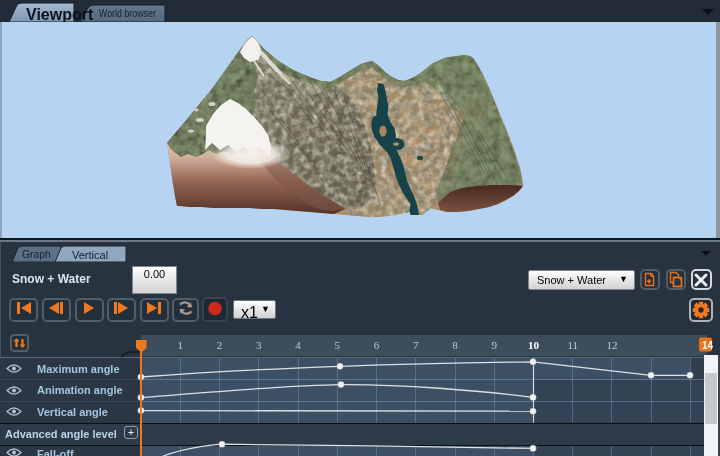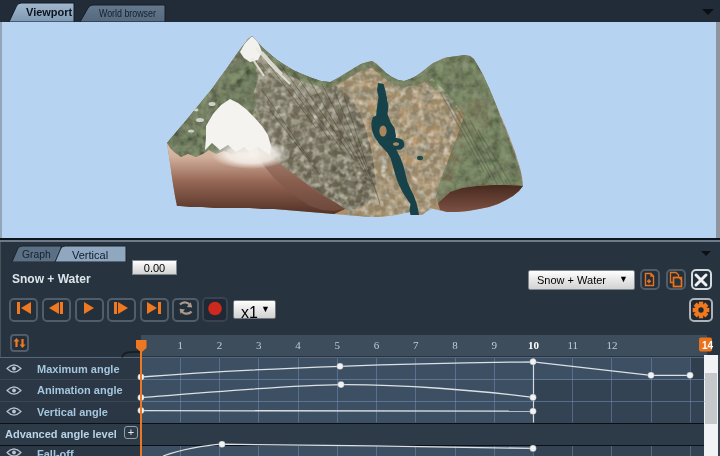--- a/index.html
+++ b/index.html
@@ -28,21 +28,21 @@
       </linearGradient>
       <linearGradient id="tgB" x1="0" y1="0" x2="0" y2="1">
         <stop offset="0" stop-color="#64798d"></stop>
           <stop offset="1" stop-color="#54687e"></stop>
       </linearGradient>
     </defs>
     <path d="M80,22 L88,8 Q89.5,5 93,5 L165,5 L165,22 Z" fill="url(#tgB)" stroke="#161f2a" stroke-width="1"></path>
     <path d="M9,22 L16.5,6 Q18,3 21.5,3 L74,3 L74,22 Z" fill="url(#tgA)" stroke="#141d28" stroke-width="1"></path>
     <path d="M702,9 L714,9 L708,15 Z" fill="#0b0f14"></path>
   </svg>
-  <div class="tabtext" style="left:26px;top:6px;font-size:11px;font-weight:bold;color:#0a141f;">Viewport</div>
+  <div class="tabtext" style="left:26px;top:6px;font-size:16px;font-weight:bold;color:#0a141f;">Viewport</div>
   <div class="tabtext" style="left:99px;top:7.5px;color:#141f2b;transform:scaleX(0.86);transform-origin:0 0;">World browser</div>
 
   <div class="abs" style="left:0;top:22px;width:720px;height:216px;background:#b6d3f2;"></div>
   <div class="abs" style="left:716px;top:22px;width:4px;height:216px;background:#8e959e;"></div>
   <div class="abs" style="left:0;top:22px;width:2px;height:216px;background:#93a5b8;"></div>
   <div class="abs" style="left:0;top:242px;width:1px;height:214px;background:#46525f;"></div>
 
   <svg class="abs" style="left:0;top:0;" width="720" height="456" viewBox="0 0 720 456">
     <defs>
       <linearGradient id="skirtL" x1="0" y1="0" x2="0" y2="1">
@@ -246,21 +246,21 @@
 
   <svg class="abs" style="left:0;top:242px;" width="720" height="20">
     <path d="M12,20 L18,6 Q19.5,4 22.5,4 L61,4 L61,20 Z" fill="#5b7084" stroke="#1a242f" stroke-width="1"></path>
     <path d="M55,20 L61,6 Q62.5,4 65.5,4 L126,4 L126,20 Z" fill="#8fa8c0" stroke="#1a242f" stroke-width="1"></path>
     <path d="M701,9 L711,9 L706,14 Z" fill="#0d1117"></path>
   </svg>
   <div class="tabtext" style="left:22px;top:249px;color:#17222e;">Graph</div>
   <div class="tabtext" style="left:72px;top:248.5px;font-size:11px;color:#101c29;">Vertical</div>
 
   <div class="abs" style="left:12px;top:272px;font-size:12px;font-weight:bold;color:#dde5ec;">Snow + Water</div>
-  <div class="ddown" style="left:132px;top:260px;width:45px;height:15px;border-radius:0;
+  <div class="ddown" style="left:132px;top:266px;width:45px;height:28px;border-radius:0;
        font-size:11px;text-align:center;line-height:15px;">0.00</div>
   <div class="ddown" style="left:528px;top:270px;width:107px;height:20px;">
     <span style="position:absolute;left:8px;top:3px;font-size:11px;">Snow + Water</span>
     <span style="position:absolute;right:6px;top:3px;font-size:9px;color:#000;">▼</span>
   </div>
   <div class="btn" style="left:640px;top:269px;width:20px;height:21px;border-width:2px;"></div>
   <div class="btn" style="left:666px;top:269px;width:20px;height:21px;border-width:2px;"></div>
   <div class="btn" style="left:691px;top:269px;width:21px;height:21px;border-color:#d4d9dd;"></div>
   <svg class="abs" style="left:640px;top:269px;" width="80" height="22">
 

